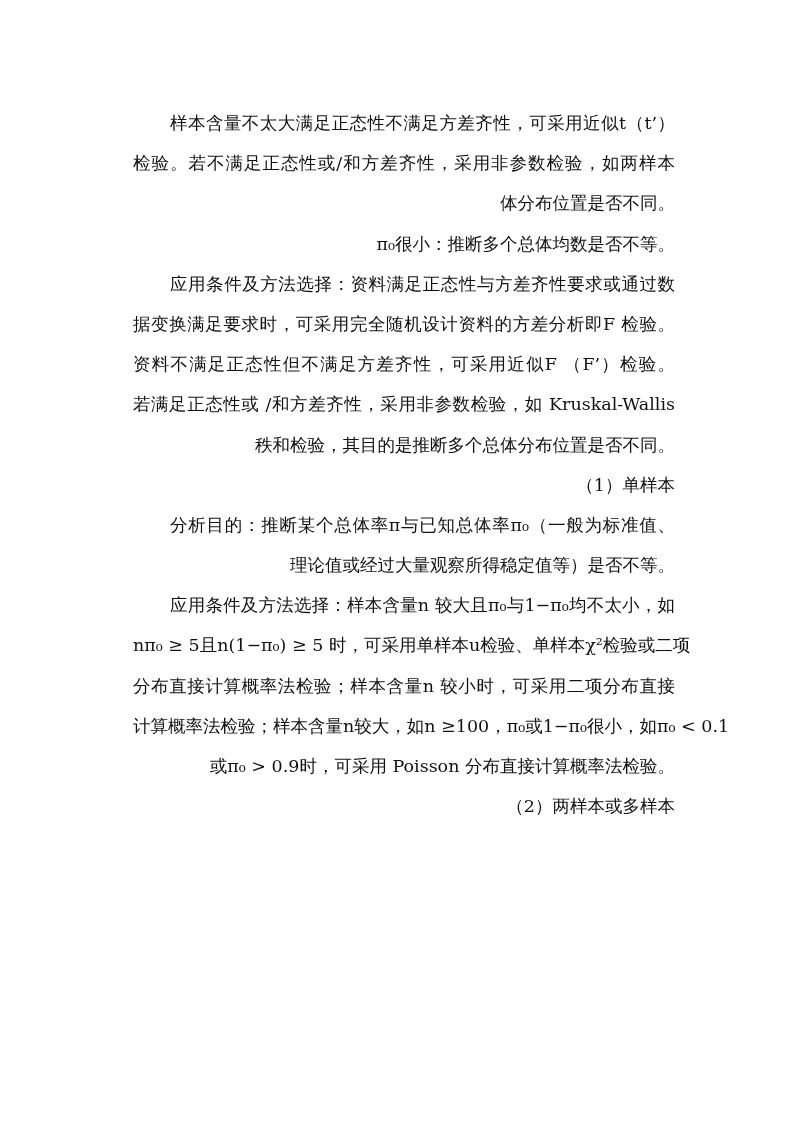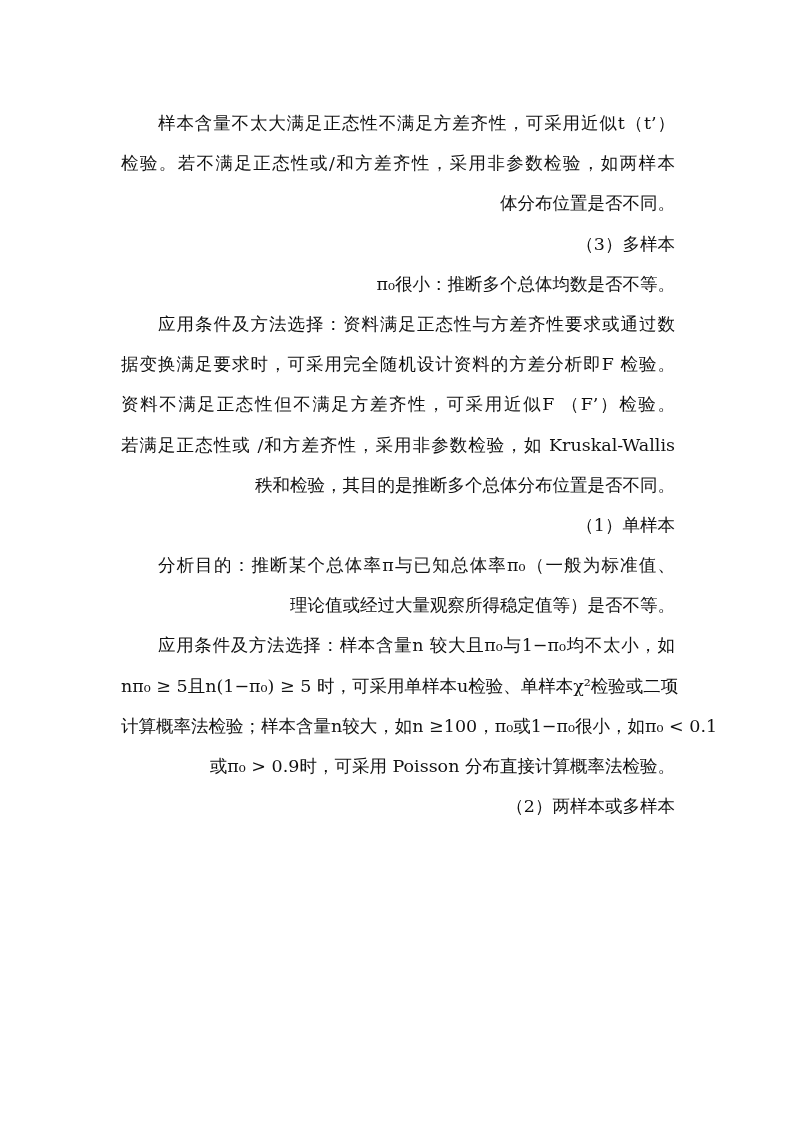--- a/index.html
+++ b/index.html
@@ -9,37 +9,37 @@
       left: 121px;
       top: 103px;
       width: 554px;
       font-family: "DejaVu Serif", "Liberation Serif", serif;
       font-size: 17.5px;
       color: #111111;
       line-height: 40.2px;
     }
     .line { white-space: nowrap; height: 40.2px; overflow: visible; text-align: right; }
     .indent { padding-left: 37px; }
-    .justify { text-align: justify; text-align-last: justify; }
+    .justify { text-align: justify; text-align-last: justify; margin-left: 12px; }
   </style>
 </head>
 <body>
 
 <div class="page">
   <div class="line indent justify">样本含量不太大满足正态性不满足方差齐性，可采用近似t（t’）</div>
   <div class="line justify">检验。若不满足正态性或/和方差齐性，采用非参数检验，如两样本</div>
   <div class="line">体分布位置是否不同。</div>
-  <div class="line indent">（3）多样本</div>
   <div class="line indent">π₀很小：推断多个总体均数是否不等。</div>
   <div class="line indent justify">应用条件及方法选择：资料满足正态性与方差齐性要求或通过数</div>
   <div class="line justify">据变换满足要求时，可采用完全随机设计资料的方差分析即F 检验。</div>
   <div class="line justify">资料不满足正态性但不满足方差齐性，可采用近似F （F’）检验。</div>
   <div class="line justify">若满足正态性或 /和方差齐性，采用非参数检验，如 Kruskal-Wallis</div>
   <div class="line">秩和检验，其目的是推断多个总体分布位置是否不同。</div>
   <div class="line indent">（1）单样本</div>
   <div class="line indent justify">分析目的：推断某个总体率π与已知总体率π₀（一般为标准值、</div>
   <div class="line">理论值或经过大量观察所得稳定值等）是否不等。</div>
   <div class="line indent justify">应用条件及方法选择：样本含量n 较大且π₀与1−π₀均不太小，如</div>
   <div class="line justify">nπ₀ ≥ 5且n(1−π₀) ≥ 5  时，可采用单样本u检验、单样本χ²检验或二项</div>
+  <div class="line justify">分布直接计算概率法检验；样本含量n 较小时，可采用二项分布直接</div>
   <div class="line justify">计算概率法检验；样本含量n较大，如n ≥100，π₀或1−π₀很小，如π₀ &lt; 0.1</div>
   <div class="line">或π₀ &gt; 0.9时，可采用 Poisson  分布直接计算概率法检验。</div>
   <div class="line indent">（2）两样本或多样本</div>
 </div>
 
 </body></html>

